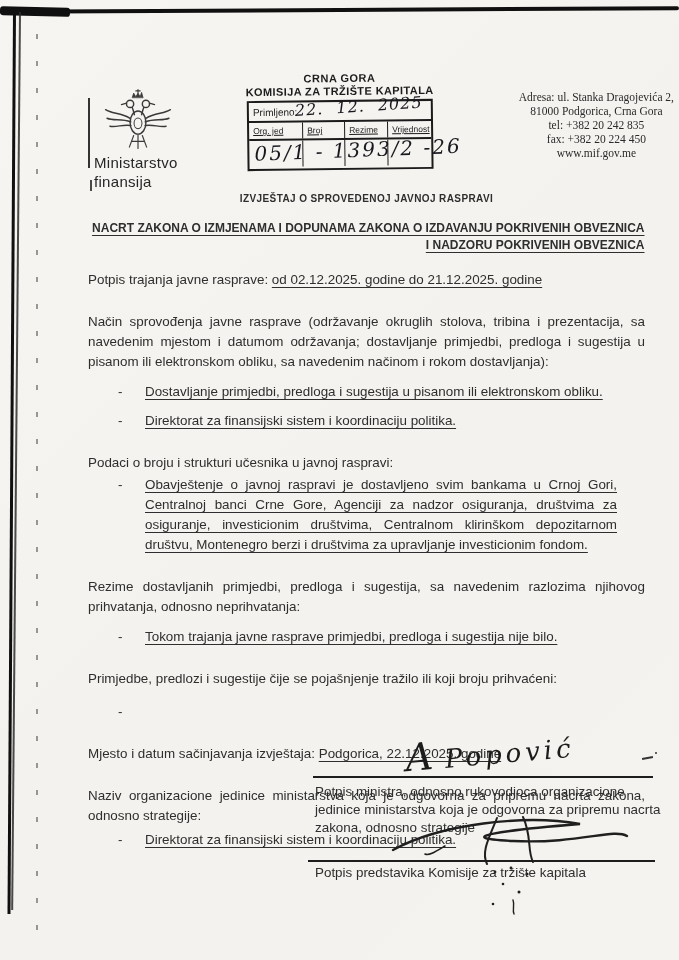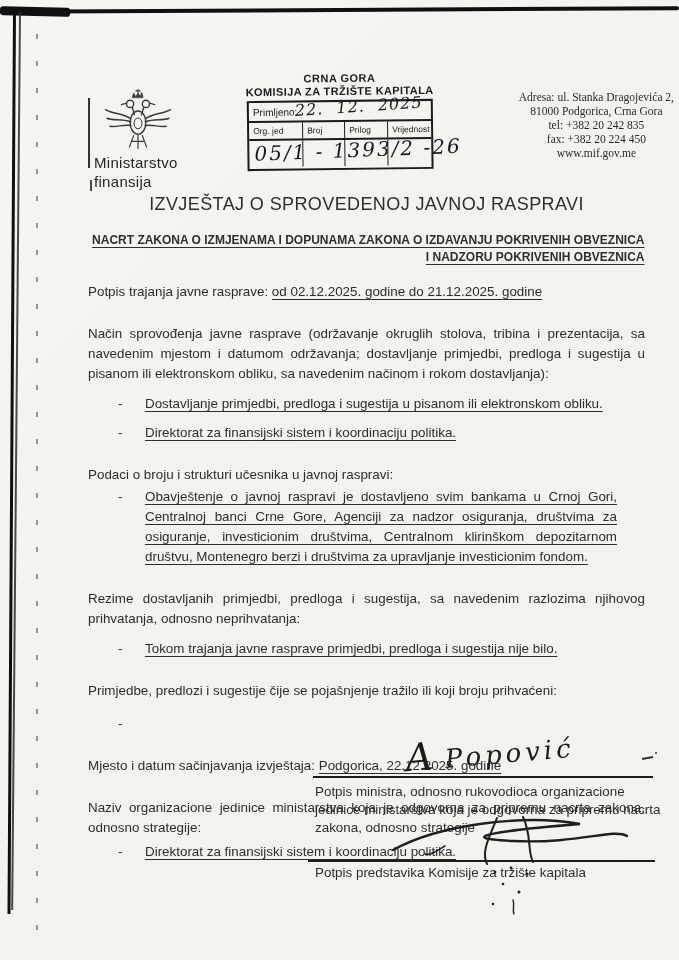--- a/index.html
+++ b/index.html
@@ -26,32 +26,32 @@
 
   .addr{position:absolute;right:5px;top:90px;text-align:center;font-family:"Liberation Serif",serif;
         font-size:11.5px;line-height:1.22;color:#2a2a2a;}
 
   .stamp{position:absolute;left:247px;top:72px;width:186px;transform:rotate(-0.7deg);color:#1c1c1c;}
   .stamp-country{text-align:center;font-weight:bold;font-size:11px;letter-spacing:.5px;}
   .stamp-commission{text-align:center;font-weight:bold;font-size:11px;letter-spacing:.4px;white-space:nowrap;margin:1px 0 3px -14px;width:214px;}
   .stamp-table{position:relative;border:2px solid #1b1b1b;height:66px;}
   .stamp-r1{height:20px;border-bottom:2px solid #1b1b1b;font-size:10px;padding:4px 0 0 4px;box-sizing:border-box;}
   .stamp-r2{display:grid;grid-template-columns:54px 42px 43px 43px;height:18px;border-bottom:2px solid #1b1b1b;box-sizing:border-box;}
-  .stamp-r2 span{font-size:8.5px;padding:3px 0 0 4px;border-right:1.5px solid #1b1b1b;overflow:hidden;white-space:nowrap;}
+  .stamp-r2 span{font-size:8.5px;padding:3px 0 0 4px;border-right:1.5px solid #1b1b1b;overflow:hidden;white-space:nowrap;text-decoration:underline;}
   .stamp-r2 span:last-child{border-right:none;}
   .stamp-r3{display:grid;grid-template-columns:54px 42px 43px 43px;height:26px;}
   .stamp-r3 span{border-right:1.5px solid #1b1b1b;}
   .stamp-r3 span:last-child{border-right:none;}
   .hand{font-family:"DejaVu Serif",serif;font-style:italic;color:#18181f;}
   .stamp-date{position:absolute;left:46px;top:-5px;font-size:16px;letter-spacing:1px;word-spacing:7px;transform:rotate(-3deg);white-space:nowrap;}
   .stamp-entry{position:absolute;left:5px;top:36px;font-size:20px;letter-spacing:2px;transform:rotate(-1.5deg);white-space:nowrap;}
 
   
   .doc{position:absolute;left:88px;top:191px;width:557px;font-size:13.4px;line-height:1.5;}
-  .doc-title{text-align:center;font-weight:normal;font-size:18px;letter-spacing:.4px;}
+  .doc-title{text-align:center;font-weight:bold;font-size:10px;letter-spacing:.4px;}
   .doc-subtitle{margin:14px auto 0;width:556px;text-align:right;font-weight:bold;font-size:12px;line-height:1.38;
                 text-decoration:underline;text-underline-offset:3px;}
   .inline-row{margin-top:17px;}
   .uline{text-decoration:underline;text-underline-offset:2.5px;}
   .para{margin-top:18px;text-align:justify;}
   .bullet{display:flex;margin:9px 0 0 30px;}
   .bullet .dash{width:27px;flex:0 0 27px;}
   .bullet .btxt{max-width:472px;text-decoration:underline;text-underline-offset:2.5px;text-align:justify;}
   .gap-lg{margin-top:22px;}
 
@@ -99,21 +99,21 @@
   </div>
 
   <div class="stamp">
     <div class="stamp-country">CRNA GORA</div>
     <div class="stamp-commission">KOMISIJA ZA TRŽIŠTE KAPITALA</div>
     <div class="stamp-table">
       <div class="stamp-r1">Primljeno:</div>
       <div class="stamp-r2">
         <span>Org. jed</span>
         <span>Broj</span>
-        <span>Prilog</span>
+        <span>Rezime</span>
         <span>Vrijednost</span>
       </div>
       <div class="stamp-r3">
         <span></span>
           <span></span>
           <span></span>
           <span></span>
       </div>
       <div class="hand stamp-date">22. 12. 2025</div>
       <div class="hand stamp-entry">05/1 - 1393/2  -26</div>

